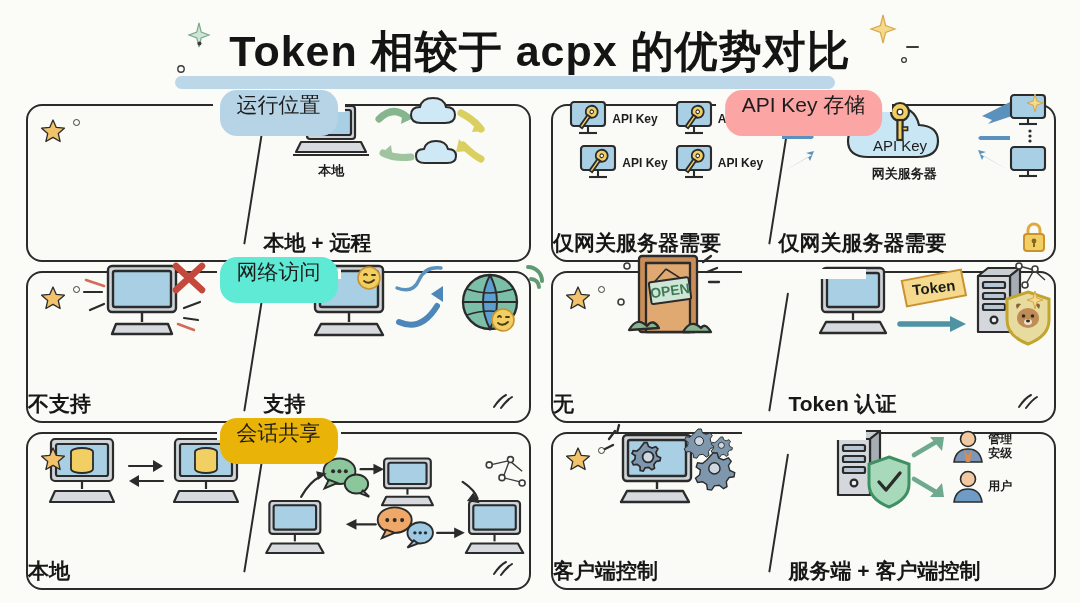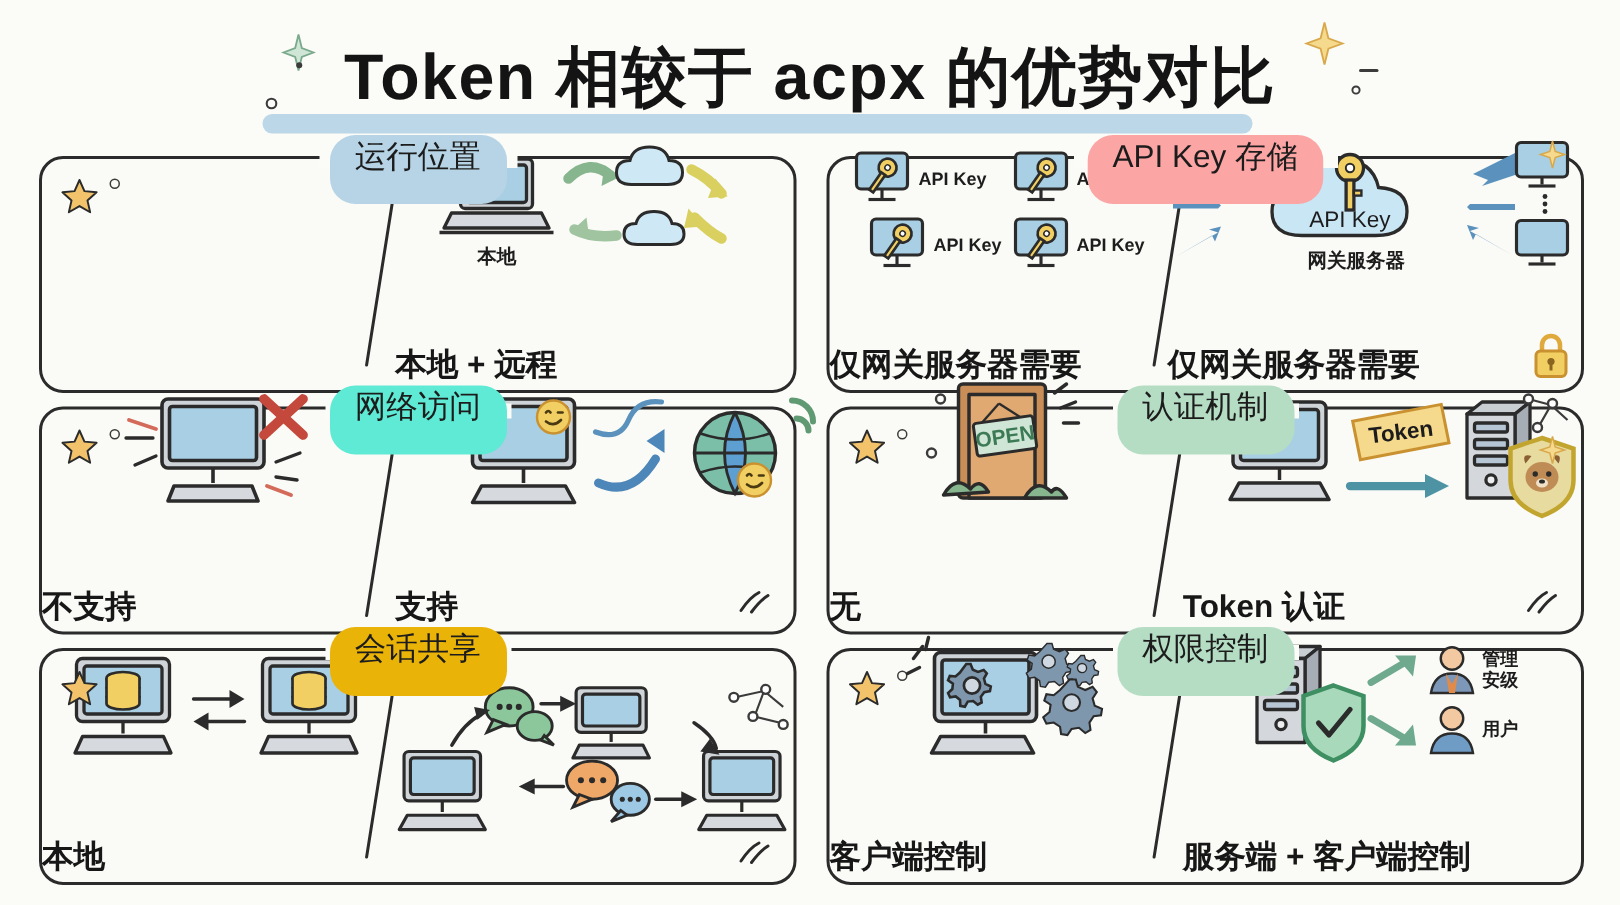--- a/index.html
+++ b/index.html
@@ -423,21 +423,20 @@
               <path d="M3 14 q6 -9 12 -12"></path>
               <path d="M10 15 q6 -8 11 -11"></path>
             </g>
           </svg>
       </span>
     </div>
   </div>
 
   <div class="panel">
     <div class="badge-mask" style="width:124px;"></div>
-    <div class="panel-badge" style="background:#b5ddc4;">认证机制</div>
     <div class="divider"></div>
 
     <span class="corner-star">
       <svg width="26" height="26" viewBox="0 0 26 26">
           <path d="M13 2 L16.3 9.4 L24.4 10.2 L18.3 15.6 L20.1 23.5 L13 19.4 L5.9 23.5 L7.7 15.6 L1.6 10.2 L9.7 9.4 Z" fill="#f2c36a" stroke="#2b2b2b" stroke-width="1.3" stroke-linejoin="round"></path>
         </svg>
     </span>
     <span class="corner-dot" style="left:45px;top:13px;"></span>
 
     <div class="half left">
@@ -691,21 +690,20 @@
               <path d="M3 14 q6 -9 12 -12"></path>
               <path d="M10 15 q6 -8 11 -11"></path>
             </g>
           </svg>
       </span>
     </div>
   </div>
 
   <div class="panel">
     <div class="badge-mask" style="width:124px;"></div>
-    <div class="panel-badge" style="background:#b5ddc4;">权限控制</div>
     <div class="divider"></div>
 
     <span class="corner-star">
       <svg width="26" height="26" viewBox="0 0 26 26">
           <path d="M13 2 L16.3 9.4 L24.4 10.2 L18.3 15.6 L20.1 23.5 L13 19.4 L5.9 23.5 L7.7 15.6 L1.6 10.2 L9.7 9.4 Z" fill="#f2c36a" stroke="#2b2b2b" stroke-width="1.3" stroke-linejoin="round"></path>
         </svg>
     </span>
     <span class="corner-dot" style="left:45px;top:13px;"></span>
 
     <div class="half right">

